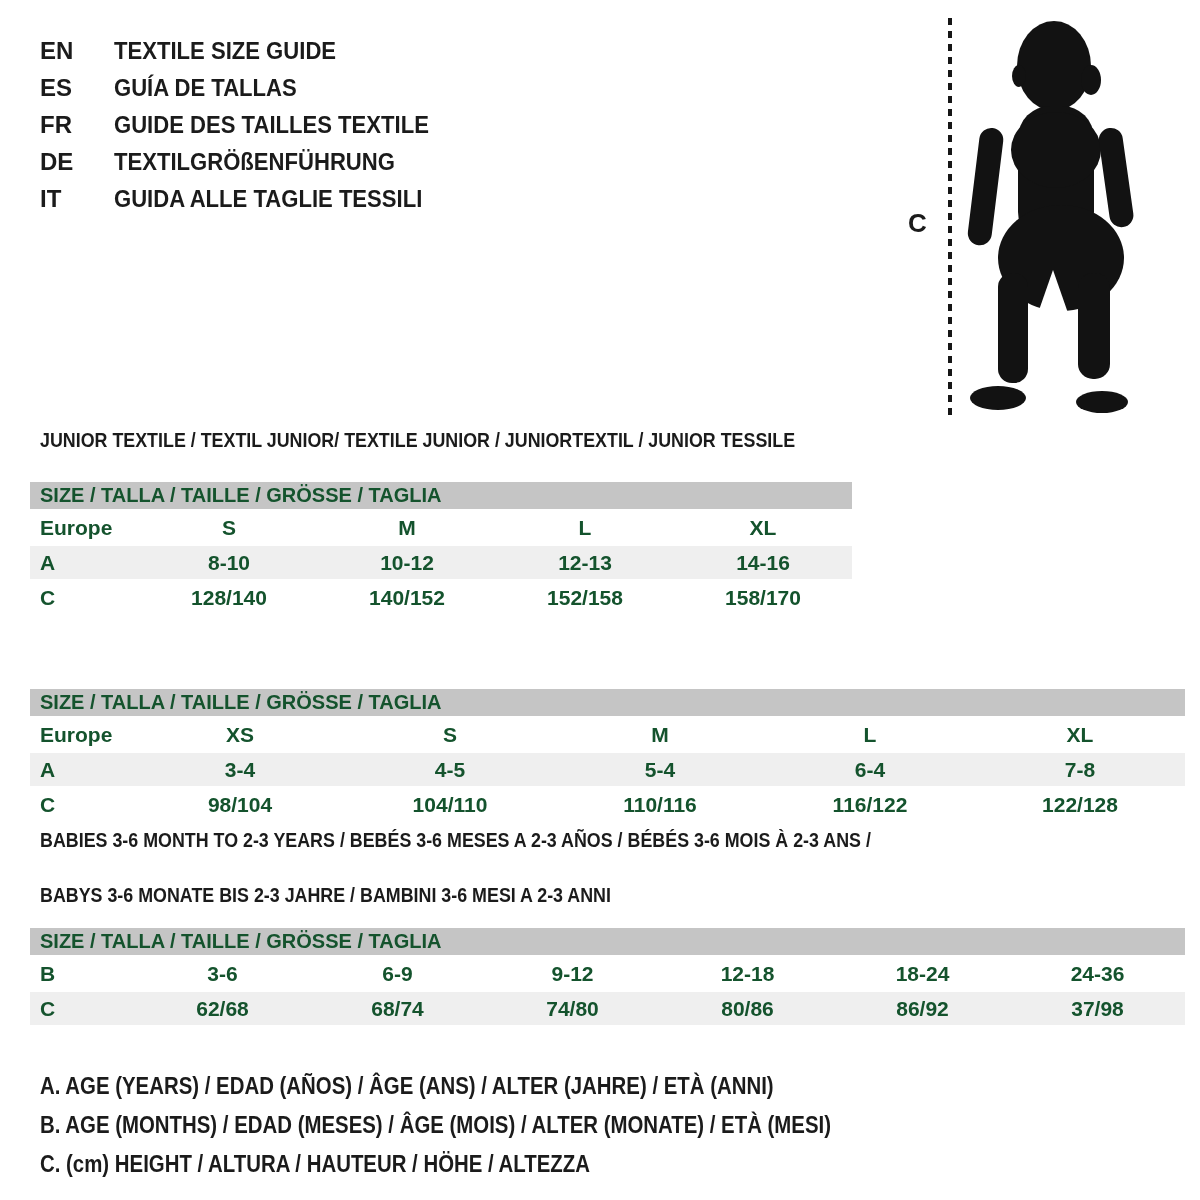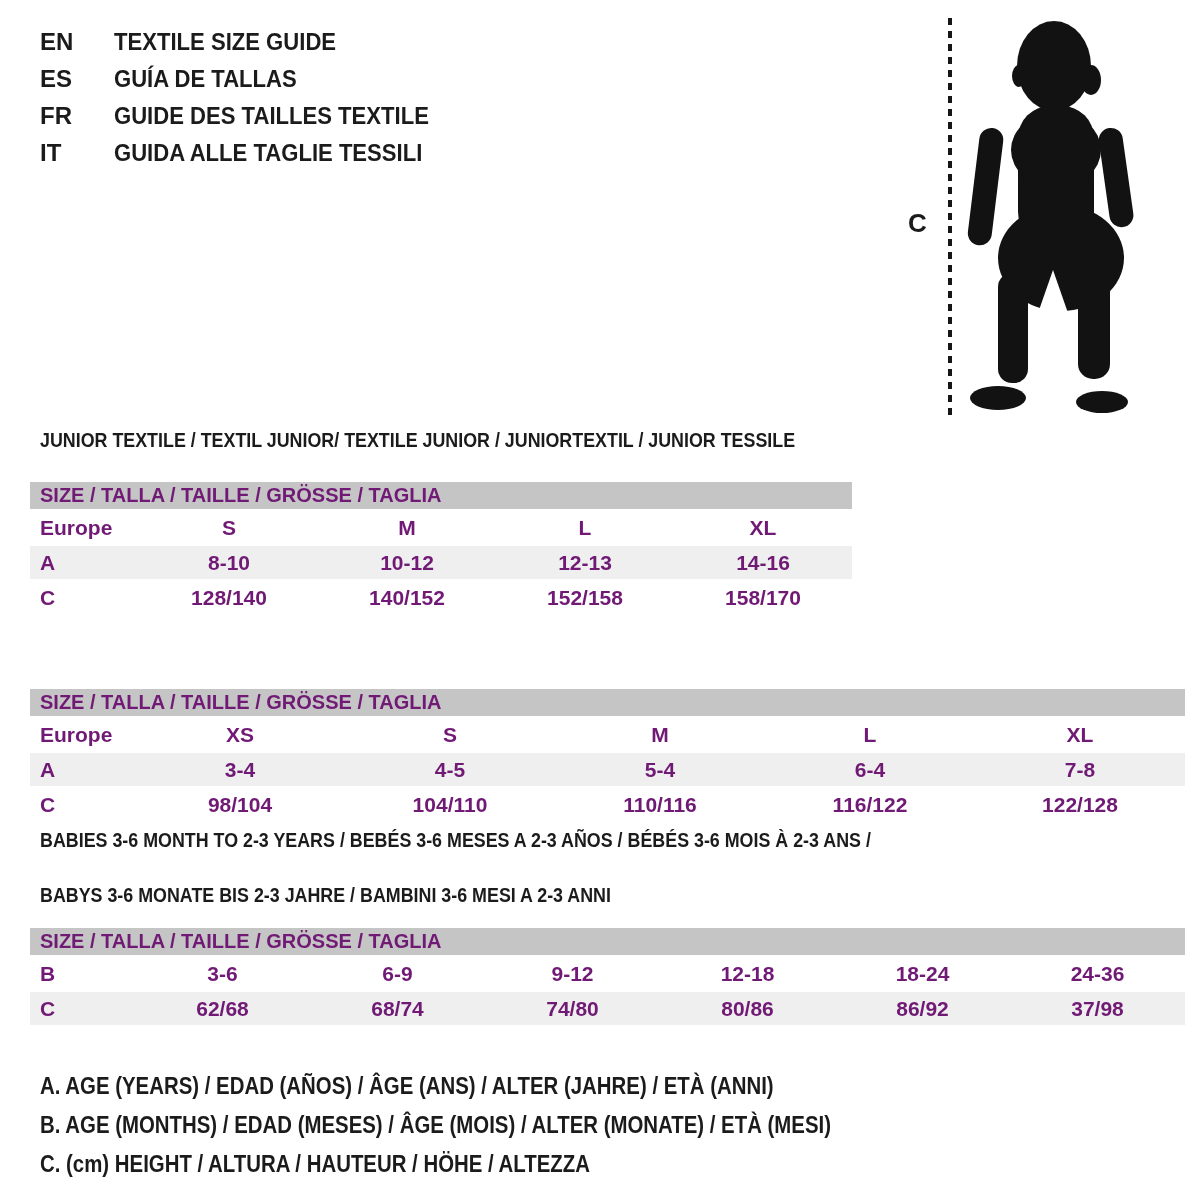--- a/index.html
+++ b/index.html
@@ -6,21 +6,21 @@
   .page {
     position:relative; width:1200px; height:1200px; background:#ffffff;
     font-family:"Liberation Sans","DejaVu Sans",sans-serif;
     font-weight:bold; color:#1b1b1b; overflow:hidden;
   }
   .cond   { transform:scaleX(0.85); transform-origin:0 50%; white-space:nowrap; display:inline-block; }
   .cond92 { transform:scaleX(0.92); transform-origin:0 50%; white-space:nowrap; display:inline-block; }
 
   
   .lang-list { position:absolute; left:40px; top:28px; }
-  .lang-row  { display:flex; align-items:flex-start; height:37px; font-size:24px; }
+  .lang-row  { display:flex; align-items:flex-end; height:37px; font-size:24px; }
   .lang-code { width:74px; flex:0 0 74px; }
 
   
   .dashed-line {
     position:absolute; left:948px; top:18px; width:4px; height:398px;
     background:repeating-linear-gradient(to bottom,#161616 0 7px,transparent 7px 13px);
   }
   .measure-c { position:absolute; left:908px; top:208px; font-size:26px; }
   .baby-svg  { position:absolute; left:960px; top:18px; }
 
@@ -32,21 +32,21 @@
   .title-babies-2 { top:883px; }
   .sub-a { font-size:13px; position:relative; top:4px; }
 
   
   .legend { position:absolute; left:40px; top:1066px; font-size:24px; }
   .legend-line { height:39px; line-height:39px; }
 
   
   table.size-table {
     position:absolute; border-collapse:separate; border-spacing:0 2px;
-    table-layout:fixed; font-size:21px; color:#701a75;
+    table-layout:fixed; font-size:21px; color:#14532d;
   }
   .t-junior   { left:30px; top:480px;  width:822px; }
   .t-children { left:30px; top:687px;  width:1155px; }
   .t-babies   { left:30px; top:926px;  width:1155px; }
   .size-table td { height:33px; vertical-align:middle; text-align:center; padding:0; overflow:hidden; }
   .size-table tr.head td {
     background:#c5c5c5; height:27px; text-align:left; padding-left:10px; font-size:20px;
   }
   .size-table td.lbl { text-align:left; padding-left:10px; }
   .size-table tr.stripe td { background:#efefef; }
@@ -61,20 +61,24 @@
       <span class="lang-code">EN</span>
       <span class="cond92">TEXTILE SIZE GUIDE</span>
     </div>
     <div class="lang-row">
       <span class="lang-code">ES</span>
       <span class="cond92">GUÍA DE TALLAS</span>
     </div>
     <div class="lang-row">
       <span class="lang-code">FR</span>
       <span class="cond92">GUIDE DES TAILLES TEXTILE</span>
+    </div>
+    <div class="lang-row">
+      <span class="lang-code">DE</span>
+      <span class="cond92">TEXTILGRÖßENFÜHRUNG</span>
     </div>
     <div class="lang-row">
       <span class="lang-code">IT</span>
       <span class="cond92">GUIDA ALLE TAGLIE TESSILI</span>
     </div>
   </div>
 
   <span class="measure-c">C</span>
   <div class="dashed-line"></div>
   <svg class="baby-svg" width="182" height="404" viewBox="0 0 182 404">

